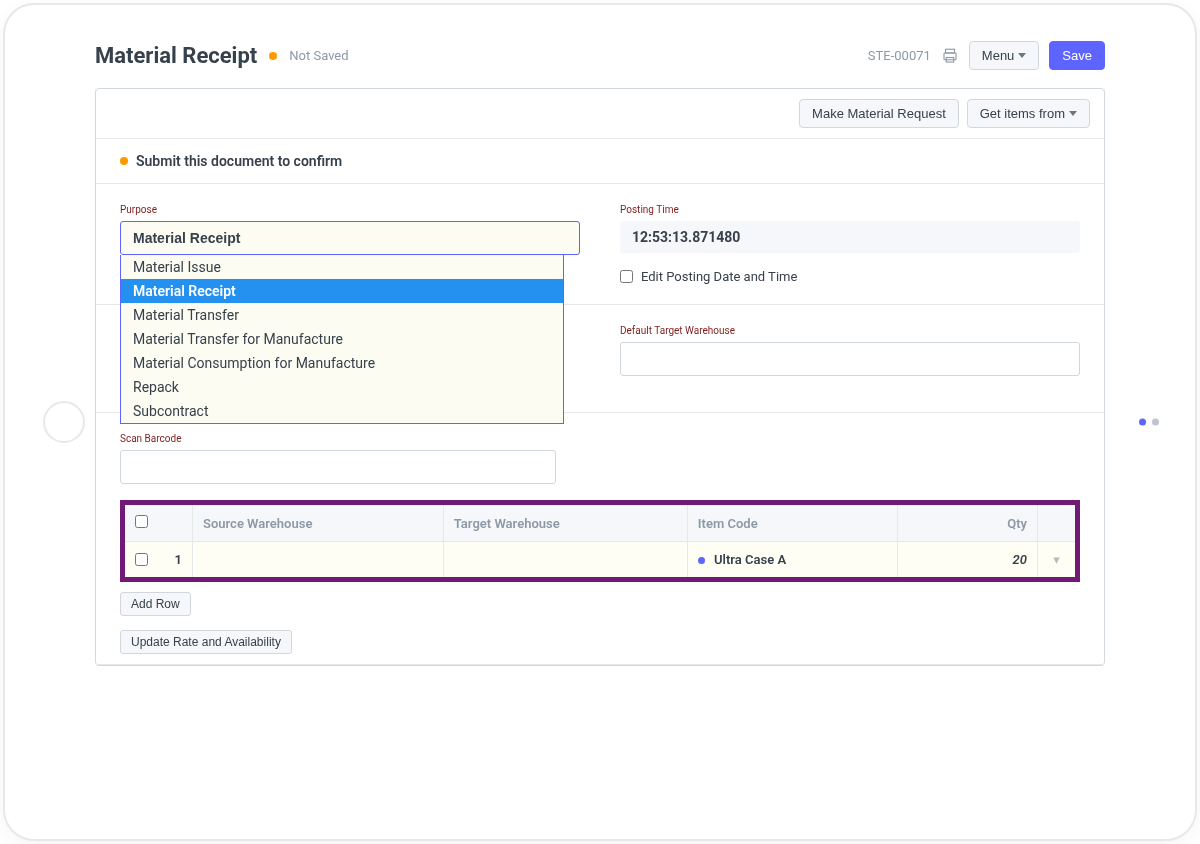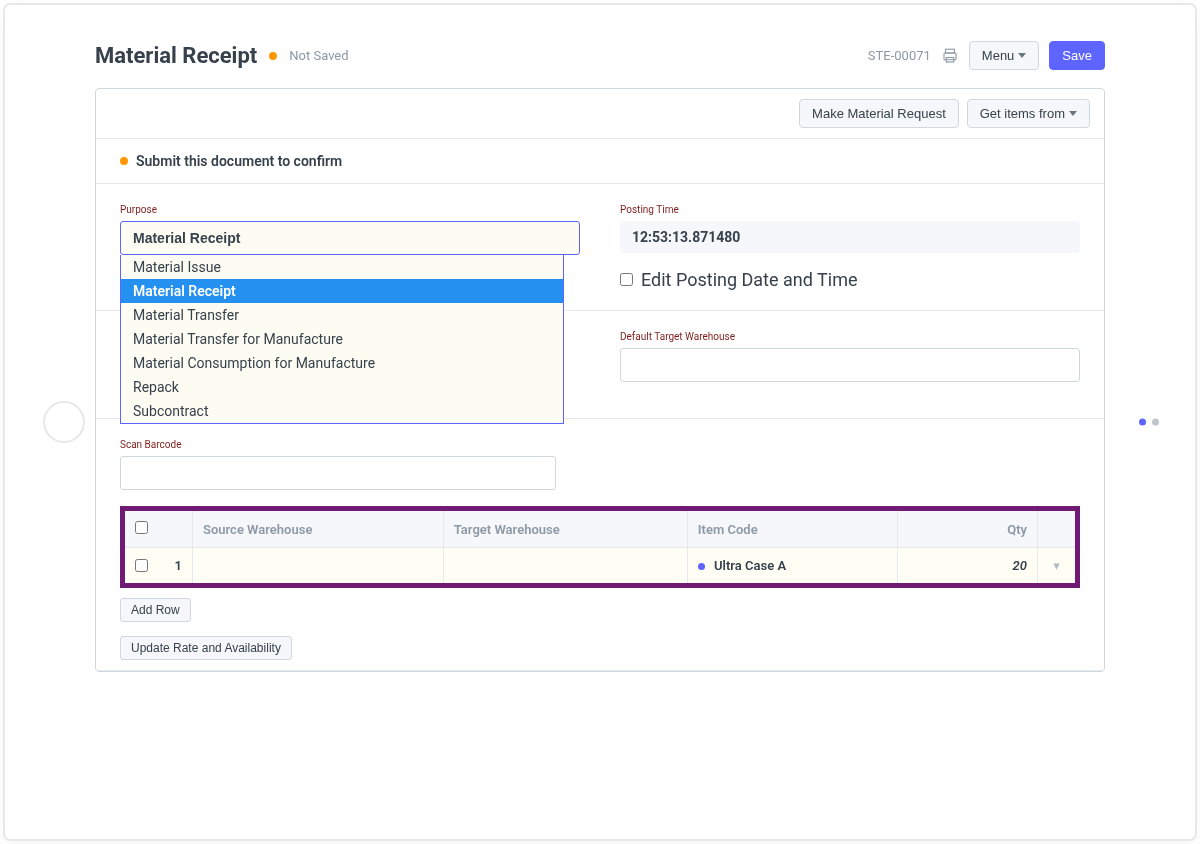--- a/index.html
+++ b/index.html
@@ -7,21 +7,21 @@
     font-family: -apple-system, BlinkMacSystemFont, "Segoe UI", Roboto, "Helvetica Neue", Arial, sans-serif;
     background: #fff;
     color: #36414c;
     font-size: 13px;
   }
   .tablet-frame {
     width: 1190px;
     height: 834px;
     margin: 5px auto;
     background: #fff;
-    border-radius: 5px;
+    border-radius: 29px;
     box-shadow: 0 0 0 2px #e8e8e8, 0 4px 20px rgba(0,0,0,0.05);
     position: relative;
     padding: 24px 90px 24px 90px;
     overflow: hidden;
   }
   .home-button {
     position: absolute;
     top: 50%;
     left: 38px;
     transform: translateY(-50%);
@@ -116,21 +116,21 @@
     z-index:20; max-height:260px; overflow:hidden;
   }
   .dropdown-item {
     padding:4px 12px; font-size:14px; color:#36414c; cursor:pointer;
   }
   .dropdown-item.selected {
     background:#2490ef; color:#fff; font-weight:600;
   }
   .checkbox-line { display:flex; align-items:center; gap:8px; margin-top:8px; }
   .checkbox-line input { width:13px; height:13px; }
-  .checkbox-line label { color:#36414c; font-size:18px; }
+  .checkbox-line label { color:#36414c; font-size:13px; }
 
   .section.items { padding-bottom:10px; }
   table.items-table {
     width:100%; border-collapse:collapse; border:5px solid #701a75; font-size:13px;
   }
   table.items-table th {
     background:#f5f7fa; color:#8d99a6; font-weight:600;
     text-align:left; padding:10px 10px; border:1px solid #e6e9ec;
   }
   table.items-table th.right, table.items-table td.right { text-align:right; }

